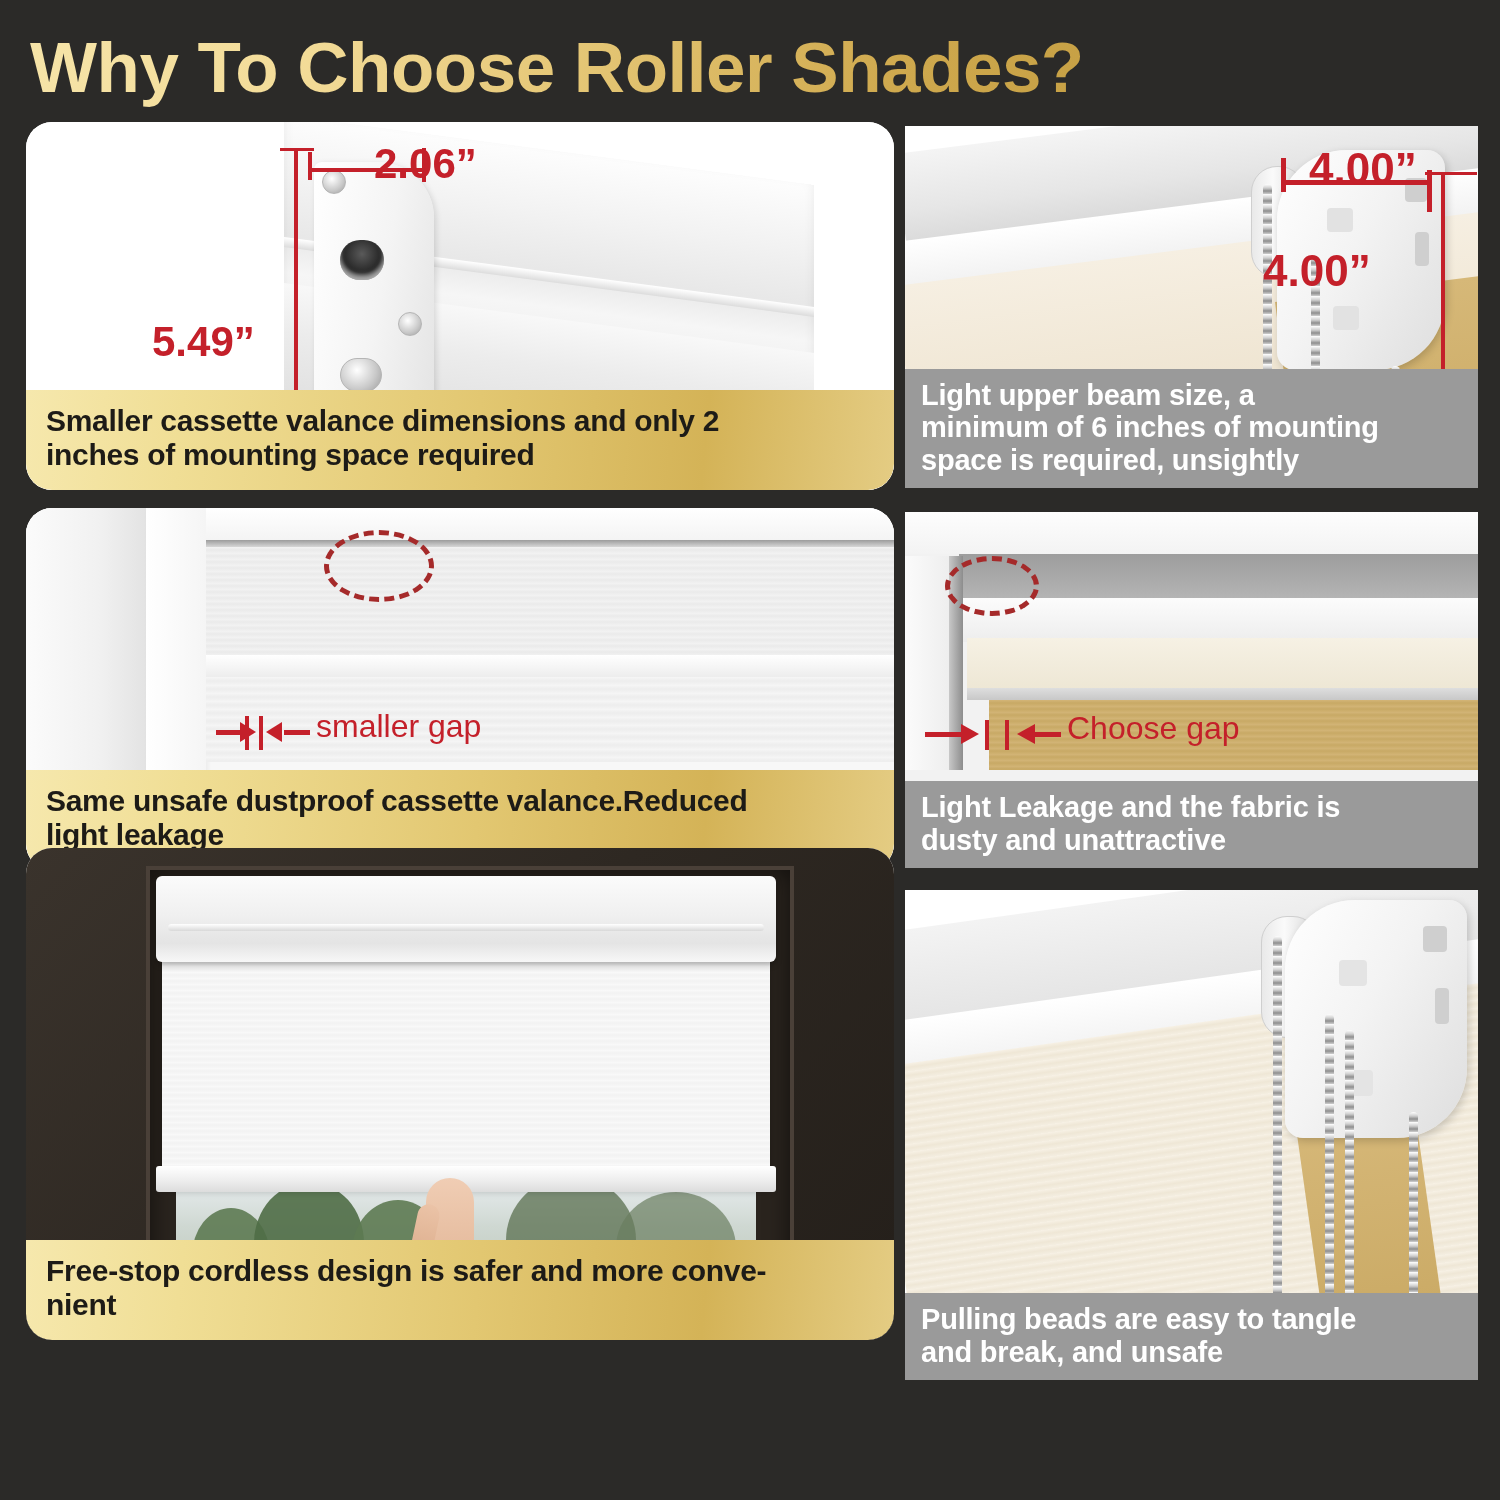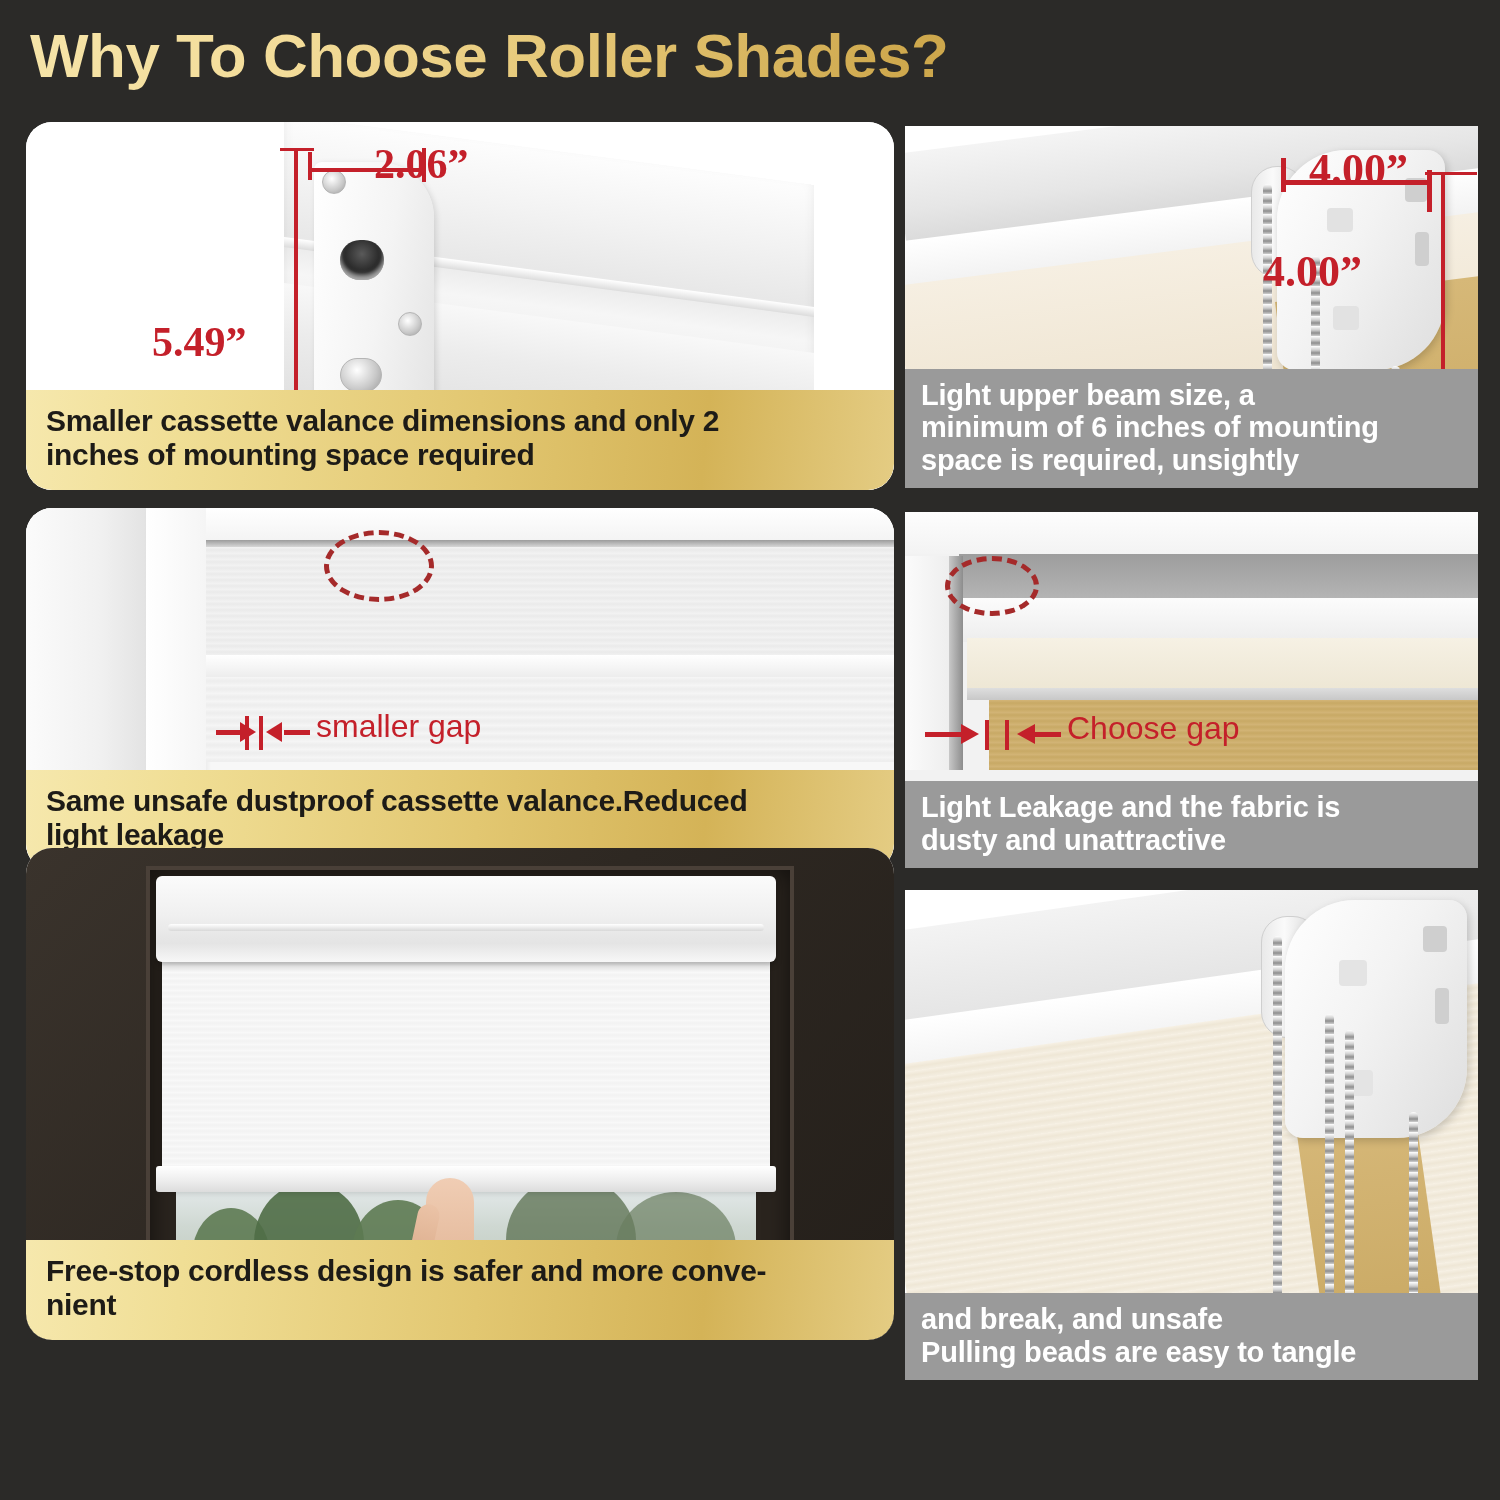--- a/index.html
+++ b/index.html
@@ -6,22 +6,22 @@
   body{
     width:1500px;height:1500px;
     background:#2b2a28;
     font-family:"Liberation Sans", sans-serif;
     overflow:hidden;
   }
   .page{position:relative;width:1500px;height:1500px;}
 
   
   .title{
-    position:absolute;left:30px;top:16px;width:1200px;height:80px;
-    font-size:62px;font-weight:bold;letter-spacing:-0.5px;line-height:80px;
+    position:absolute;left:30px;top:28px;width:1200px;height:80px;
+    font-size:71px;font-weight:bold;letter-spacing:-0.5px;line-height:80px;
     background:linear-gradient(100deg,#f6e4a8 0%,#f3dc99 22%,#e3c472 48%,#cfa94e 72%,#c09a3e 100%);
     -webkit-background-clip:text;background-clip:text;color:transparent;
     -webkit-text-fill-color:transparent;
     white-space:nowrap;
   }
 
   
   .panel{position:absolute;overflow:hidden;background:#fff;}
   .panel.left{border-radius:26px;}
   .panel.right{border-radius:0;}
@@ -89,21 +89,21 @@
     position:absolute;width:22px;height:22px;border-radius:50%;
     background:radial-gradient(circle at 40% 35%,#fff,#c9c9c9 60%,#9d9d9d);
     border:1px solid #b5b5b5;
   }
   .endcap .screw.s1{left:8px;top:8px;}
   .endcap .screw.s2{left:84px;top:150px;}
   .endcap .screw.s3{left:26px;top:196px;width:40px;height:32px;border-radius:18px;}
 
   
   .dimline{position:absolute;background:#c4202a;}
-  .dimtxt{position:absolute;color:#c4202a;font-weight:bold;font-family:Liberation Serif, serif;}
+  .dimtxt{position:absolute;color:#c4202a;font-weight:bold;font-family:Liberation Sans, sans-serif;}
 
   
   .p2bg{position:absolute;inset:0;background:#fff;}
   .r-top-fab{
     position:absolute;left:-10px;top:28px;width:1120px;height:96px;
     background:linear-gradient(180deg,#f4f4f4,#e6e6e6 60%,#d8d8d8);
     transform:rotate(-7.2deg);transform-origin:left top;
   }
   .r-top-fab2{
     position:absolute;left:-10px;top:116px;width:1120px;height:46px;
@@ -350,18 +350,18 @@
         <div class="slot" style="left:60px;top:170px;width:28px;height:26px;background:#e4e4e4;"></div>
       </div>
 
       <div class="chain" style="left:368px;top:46px;height:444px;"></div>
       <div class="chain" style="left:420px;top:124px;height:366px;"></div>
       <div class="chain" style="left:440px;top:140px;height:350px;"></div>
       <div class="chain" style="left:504px;top:222px;height:268px;"></div>
     </div>
 
     <div class="cap gray">
+      <span class="ln">Pulling beads are easy to tangle</span>
       <span class="ln">and break, and unsafe</span>
-      <span class="ln">Pulling beads are easy to tangle</span>
     </div>
   </div>
 
 </div>
 
 </body></html>

